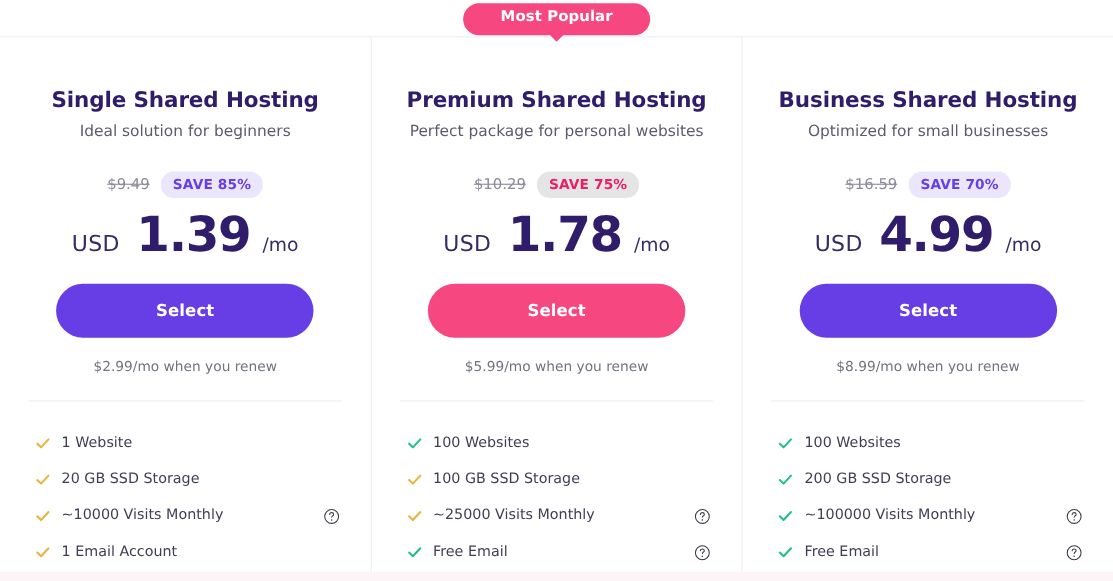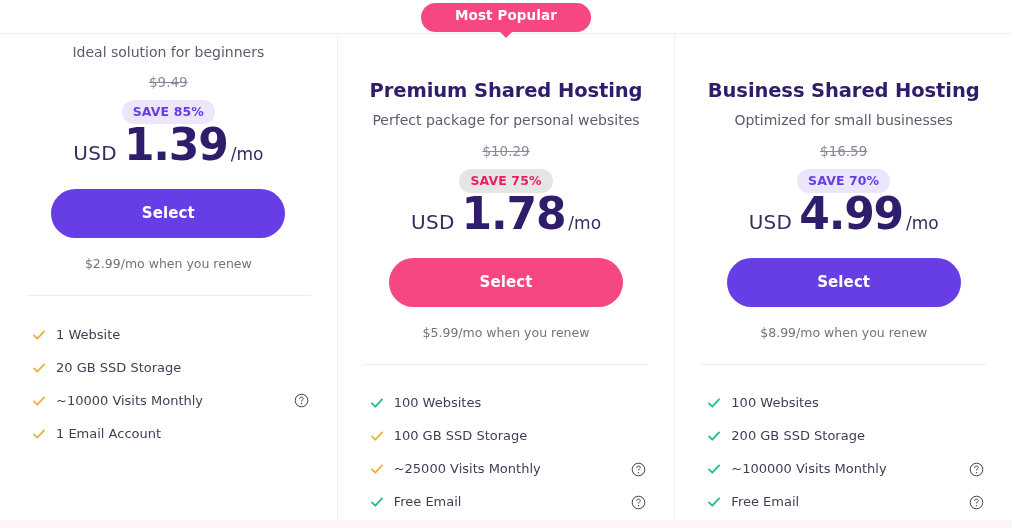--- a/index.html
+++ b/index.html
@@ -117,21 +117,20 @@
   }
 
   
   .save-row {
     display: flex;
     align-items: center;
     justify-content: center;
     gap: 10px;
     margin-top: 26px;
     height: 24px;
-    flex-direction: column;
   }
   .old-price {
     font-size: 13.5px;
     color: #8a8a9b;
     text-decoration: line-through;
   }
   .save-pill {
     font-size: 12.5px;
     font-weight: bold;
     padding: 4px 11px 5px;
@@ -147,20 +146,21 @@
     color: #e91e63;
   }
 
   
   .price-row {
     display: flex;
     align-items: baseline;
     justify-content: center;
     margin-top: 12px;
     color: #2f1c6a;
+    gap: 8px;
   }
   .price-cur {
     font-size: 20px;
     font-weight: normal;
     color: #372b63;
     letter-spacing: 0.3px;
   }
   .price-amount {
     font-size: 44px;
     font-weight: bold;
@@ -248,20 +248,21 @@
 </head>
 <body>
 
 <div class="page">
 
   <div class="top-hairline"></div>
   <div class="top-gap"></div>
 
   <div class="pricing-table" id="pricing-table">
       <div class="plan">
+        <h3 class="plan-title">Single Shared Hosting</h3>
         <p class="plan-subtitle">Ideal solution for beginners</p>
         <div class="save-row">
           <span class="old-price">$9.49</span>
           <span class="save-pill purple">SAVE 85%</span>
         </div>
         <div class="price-row">
           <span class="price-cur">USD</span>
           <span class="price-amount">1.39</span>
           <span class="price-period">/mo</span>
         </div>

